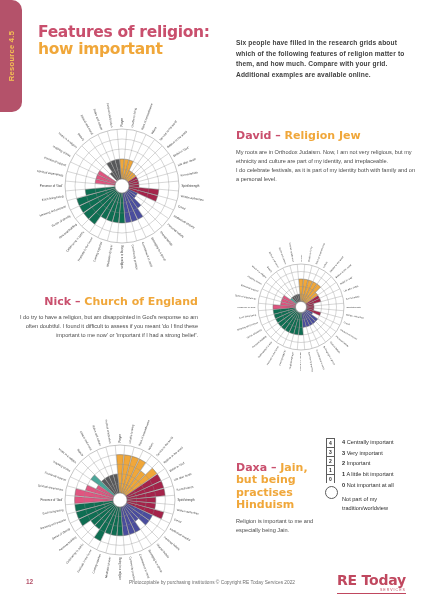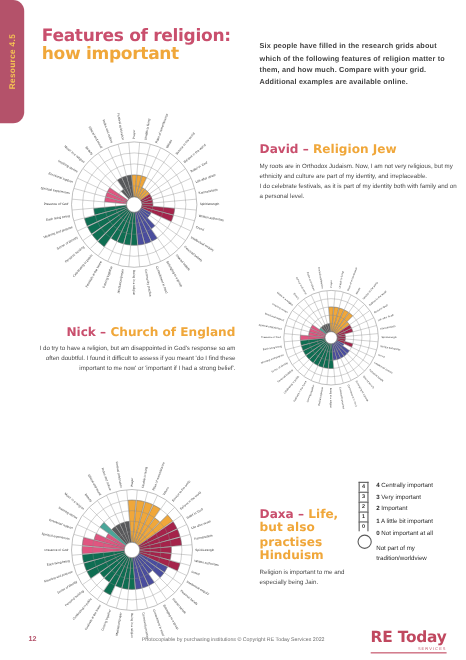--- a/index.html
+++ b/index.html
@@ -38,21 +38,21 @@
     letter-spacing:.15px;
   }
   
   .person-head{font-family:"DejaVu Sans",sans-serif;font-weight:bold;line-height:1.12;}
   .pname{color:#c94f6d;}
   .pdesc{color:#f0a73a;}
   .person-body{font-size:5.6px;line-height:1.62;color:#4a4a4a;}
 
   #david{position:absolute;left:236px;top:130px;width:182px;}
   #david .person-head{font-size:11px;margin-bottom:6px;}
-  #nick{position:absolute;left:36px;top:296px;width:178px;text-align:right;}
+  #nick{position:absolute;left:20px;top:296px;width:178px;text-align:right;}
   #nick .person-head{font-size:11px;margin-bottom:5px;}
   #dexa{position:absolute;left:236px;top:462px;width:86px;}
   #dexa .person-head{font-size:11px;margin-bottom:6px;}
 
   
   #key{position:absolute;left:326px;top:437px;width:96px;}
   #key .key-title{font-size:10px;font-weight:bold;color:#1c1c1c;margin-bottom:4px;font-family:"DejaVu Sans",sans-serif;}
   #key .rows{position:relative;padding-left:16px;}
   #key .krow{font-size:5.6px;line-height:1.92;color:#2d2d2d;}
   #key .krow b{font-weight:bold;}
@@ -474,21 +474,21 @@
         <text x="82.33384175877401" y="47.96767430481028" font-size="2.8" fill="#3a3a3a" text-anchor="end" dominant-baseline="middle" transform="rotate(430 82.33384175877401 47.96767430481028)" font-family="&quot;Liberation Sans&quot;, sans-serif">Rules and culture</text>
         <text x="92.0152297841515" y="45.373554201798036" font-size="2.8" fill="#3a3a3a" text-anchor="end" dominant-baseline="middle" transform="rotate(440 92.0152297841515 45.373554201798036)" font-family="&quot;Liberation Sans&quot;, sans-serif">Festival celebration</text>
       </g>
     </svg>
 </div>
 
 <div id="dexa">
   <div class="person-head">
     <span class="pname">Daxa</span>
     <span class="pname">–</span>
-    <span class="pdesc">Life, but also practises Hinduism</span>
+    <span class="pdesc">Jain, but being practises Hinduism</span>
   </div>
   <div class="person-body" style="margin-top:6px;">Religion is important to me and especially being Jain.</div>
 </div>
 
 <div id="key">
   <div class="rows">
     <div class="scale">
       <div class="cell">4</div>
       <div class="cell">3</div>
       <div class="cell">2</div>

